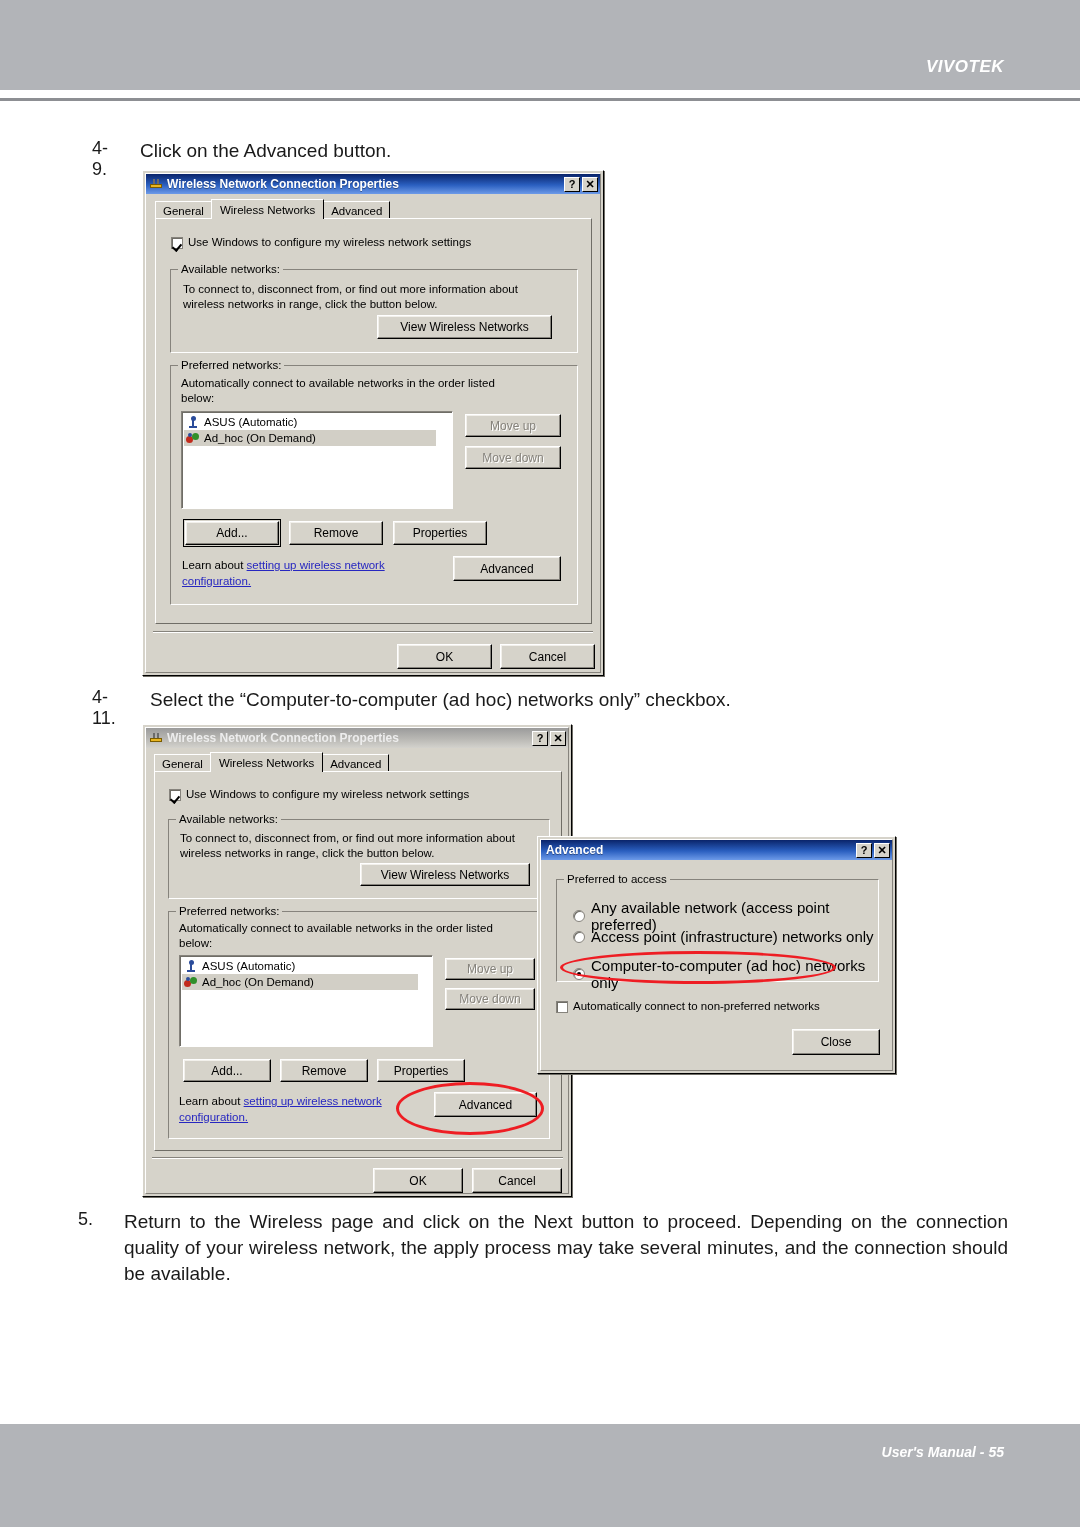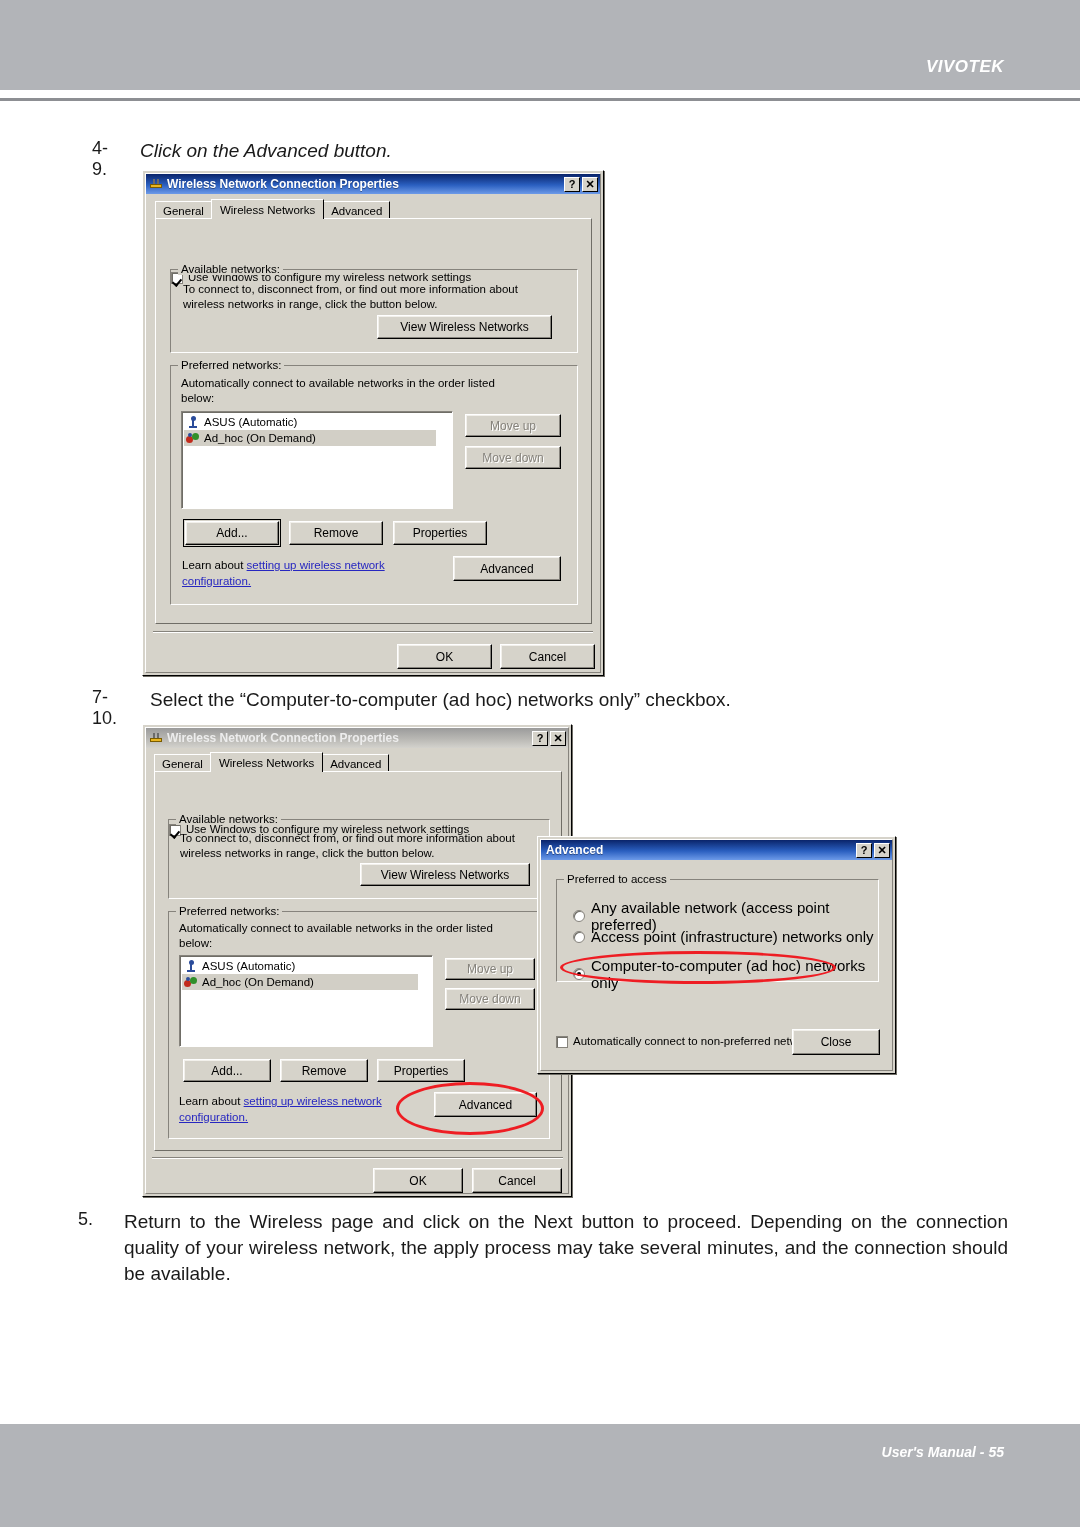--- a/index.html
+++ b/index.html
@@ -124,21 +124,21 @@
     position:absolute; background:#d6d3ca;
     border:1px solid #000; border-top-color:#fff; border-left-color:#fff;
     box-shadow:inset -1px -1px 0 #86837c, inset 1px 1px 0 #f2f0eb;
     display:flex; align-items:center; justify-content:center;
     font-size:12px; color:#000; white-space:nowrap;
   }
   .btn.default{ outline:1px solid #000; outline-offset:1px; }
   .btn.disabled{ color:#86837c; text-shadow:1px 1px 0 #fff; }
 
   
-  .cb{ position:absolute; display:flex; align-items:flex-start; font-size:11.5px;margin-top:35px; }
+  .cb{ position:absolute; display:flex; align-items:flex-start; font-size:11.5px; }
   .cb .box{
     width:12px; height:12px; flex:0 0 auto; margin-right:5px; margin-top:1px;
     background:#fff; border:1px solid #86837c;
     box-shadow:inset 1px 1px 0 #6f6d66, inset -1px -1px 0 #fff;
     position:relative;
   }
   .cb .box.checked::after{
     content:""; position:absolute; left:2px; top:4px;
     width:4px; height:7px; border:solid #000; border-width:0 2px 2px 0;
     transform:rotate(40deg);
@@ -190,21 +190,21 @@
 
 <div class="hdr-bar"></div>
 <div class="hdr-brand">VIVOTEK</div>
 <div class="hdr-rule"></div>
 
 <div class="ftr-bar"></div>
 <div class="ftr-text">User's Manual - 55</div>
 
 <div class="step" id="step49">
   <span class="step-num" style="left:0;top:0;">4-9.</span>
-  <span class="step-body" style="left:48px;top:0;white-space:nowrap;font-style:italic;">Click on the Advanced button.</span>
+  <span class="step-body" style="left:48px;top:0;white-space:nowrap;">Click on the Advanced button.</span>
 </div>
 
 <div class="dlg" id="dlg1" style="left:142px; top:170px; width:462px; height:506px;">
   <div class="frame"></div>
 
   <div class="titlebar">
     <span class="tb-icon">
       <i class="pin1"></i>
         <i class="pin2"></i>
         <i class="plug"></i>
@@ -274,21 +274,21 @@
       <div class="btn" style="left:282px; top:190px; width:108px; height:25px;">Advanced</div>
     </div>
   </div>
 
   <div class="sunken-sep" style="left:10px; top:460px; width:440px;"></div>
   <div class="btn" style="left:254px; top:473px; width:95px; height:25px;">OK</div>
   <div class="btn" style="left:357px; top:473px; width:95px; height:25px;">Cancel</div>
 </div>
 
 <div class="step" id="step410">
-  <span class="step-num" style="left:0;top:0;">7-10.</span>
+  <span class="step-num" style="left:0;top:0;">4-11.</span>
   <span class="step-body" style="left:58px;top:0;white-space:nowrap;">Select the “Computer-to-computer (ad hoc) networks only” checkbox.</span>
 </div>
 
 <div class="dlg" id="dlg2" style="left:142px; top:724px; width:430px; height:473px;">
   <div class="frame"></div>
 
   <div class="titlebar inactive">
     <span class="tb-icon">
       <i class="pin1"></i>
         <i class="pin2"></i>

